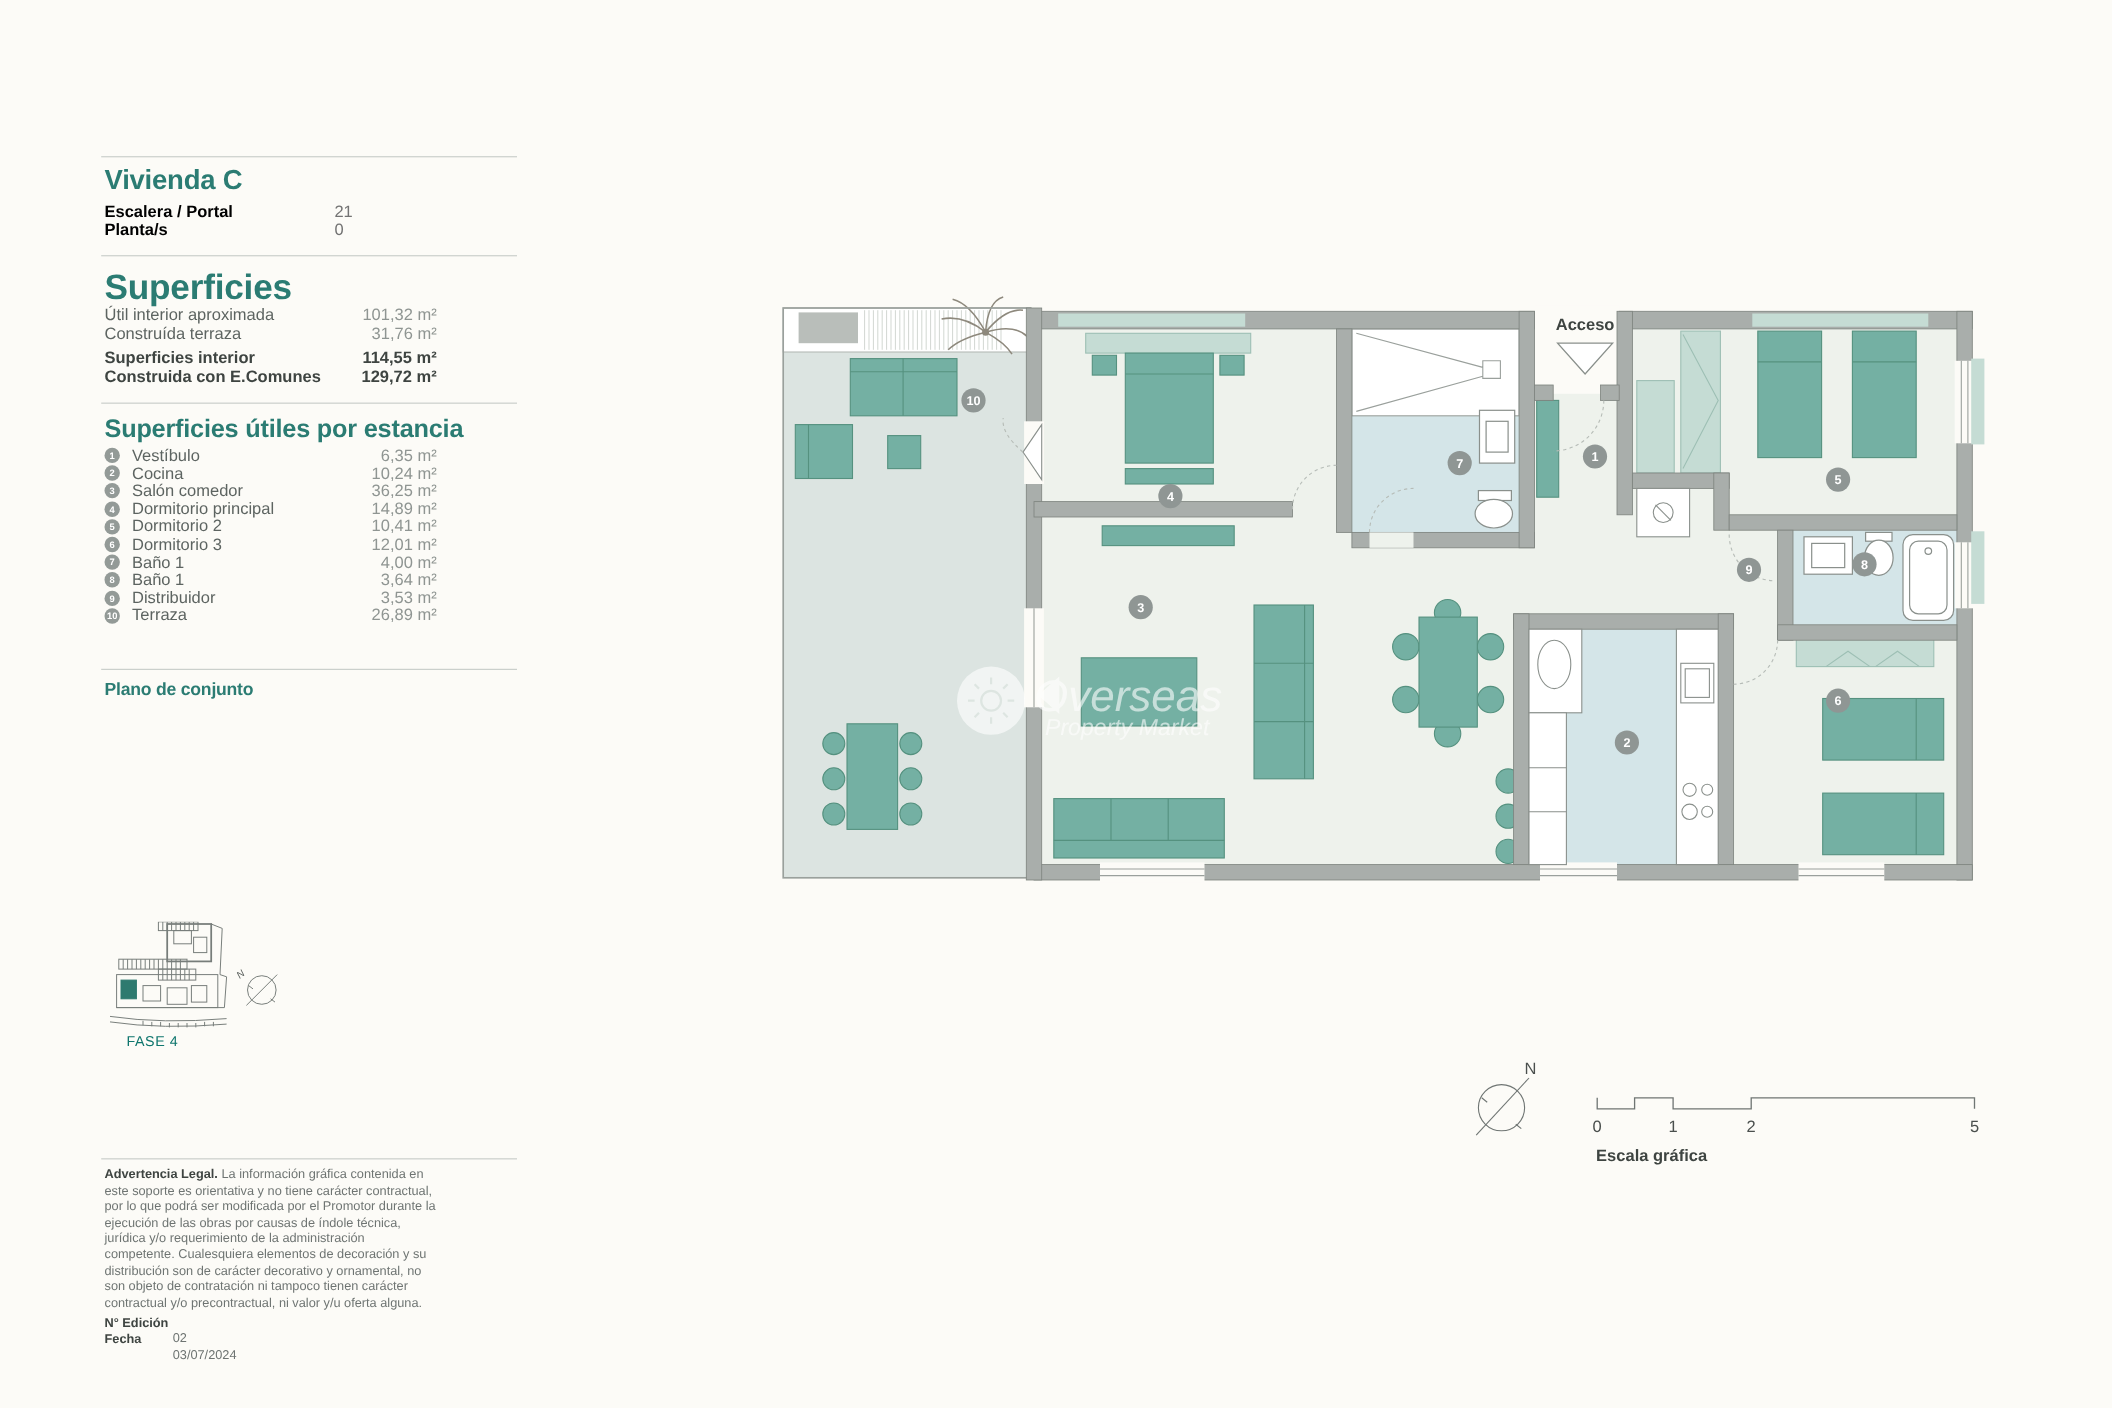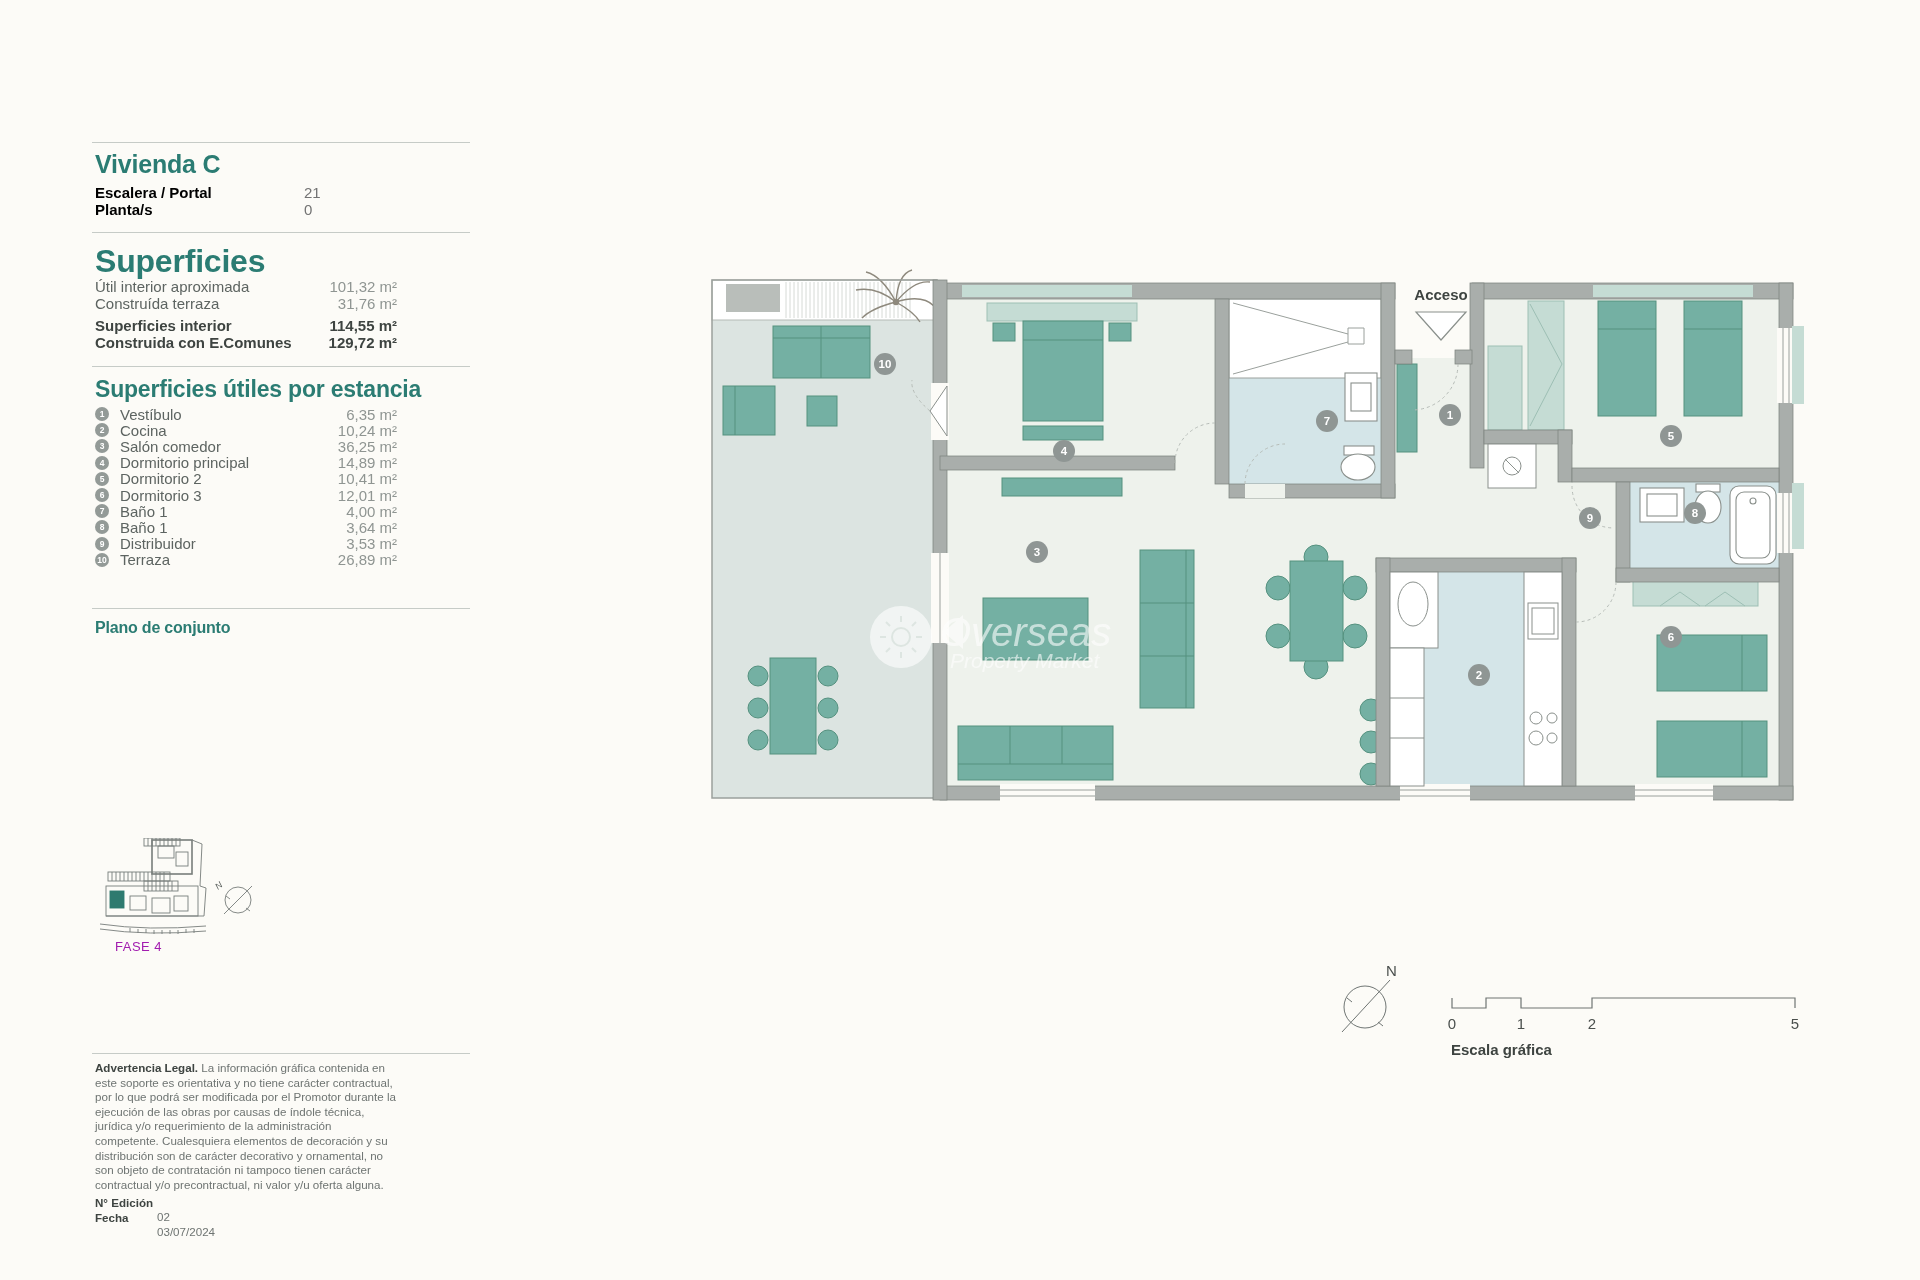--- a/index.html
+++ b/index.html
@@ -16,21 +16,21 @@
   .kv .lbl{font-weight:bold;color:#000000;}
   .kv .val{position:absolute;left:209px;top:0;color:#737373;font-weight:normal;}
   .srow{position:absolute;left:95px;width:302px;font-size:15px;height:17px;color:#5d6461;}
   .srow .val{position:absolute;right:0;top:0;color:#8f9592;}
   .srow.bold, .srow.bold .val{font-weight:bold;color:#3e4441;}
   #room-list{position:absolute;left:95px;top:406px;width:302px;}
   .room-row{display:flex;align-items:center;height:16.2px;font-size:15px;color:#5d6461;}
   .badge{flex:0 0 14px;width:14px;height:14px;border-radius:50%;background:#939a97;color:#fff;
     font-size:8.5px;font-weight:bold;line-height:14px;text-align:center;margin-right:11px;}
   .room-row .area{margin-left:auto;color:#8f9592;}
-  #fase-label{position:absolute;left:115px;top:939px;font-size:13px;color:#a21caf;letter-spacing:0.5px;}
+  #fase-label{position:absolute;left:115px;top:939px;font-size:13px;color:#0f766e;letter-spacing:0.5px;}
   #legal{position:absolute;left:95px;top:1061px;width:301px;font-size:11.6px;line-height:14.6px;color:#6e7472;}
   #legal .legal-b{font-weight:bold;color:#3e4441;}
   .edrow{position:absolute;left:95px;font-size:11.6px;height:14px;}
   .edrow .lbl{font-weight:bold;color:#3e4441;}
   .edrow .val{position:absolute;left:62px;top:0;color:#6e7472;white-space:nowrap;margin-top:14px;}
   svg text{font-family:"Liberation Sans","DejaVu Sans",sans-serif;}
 </style>
 </head>
 <body>
 

